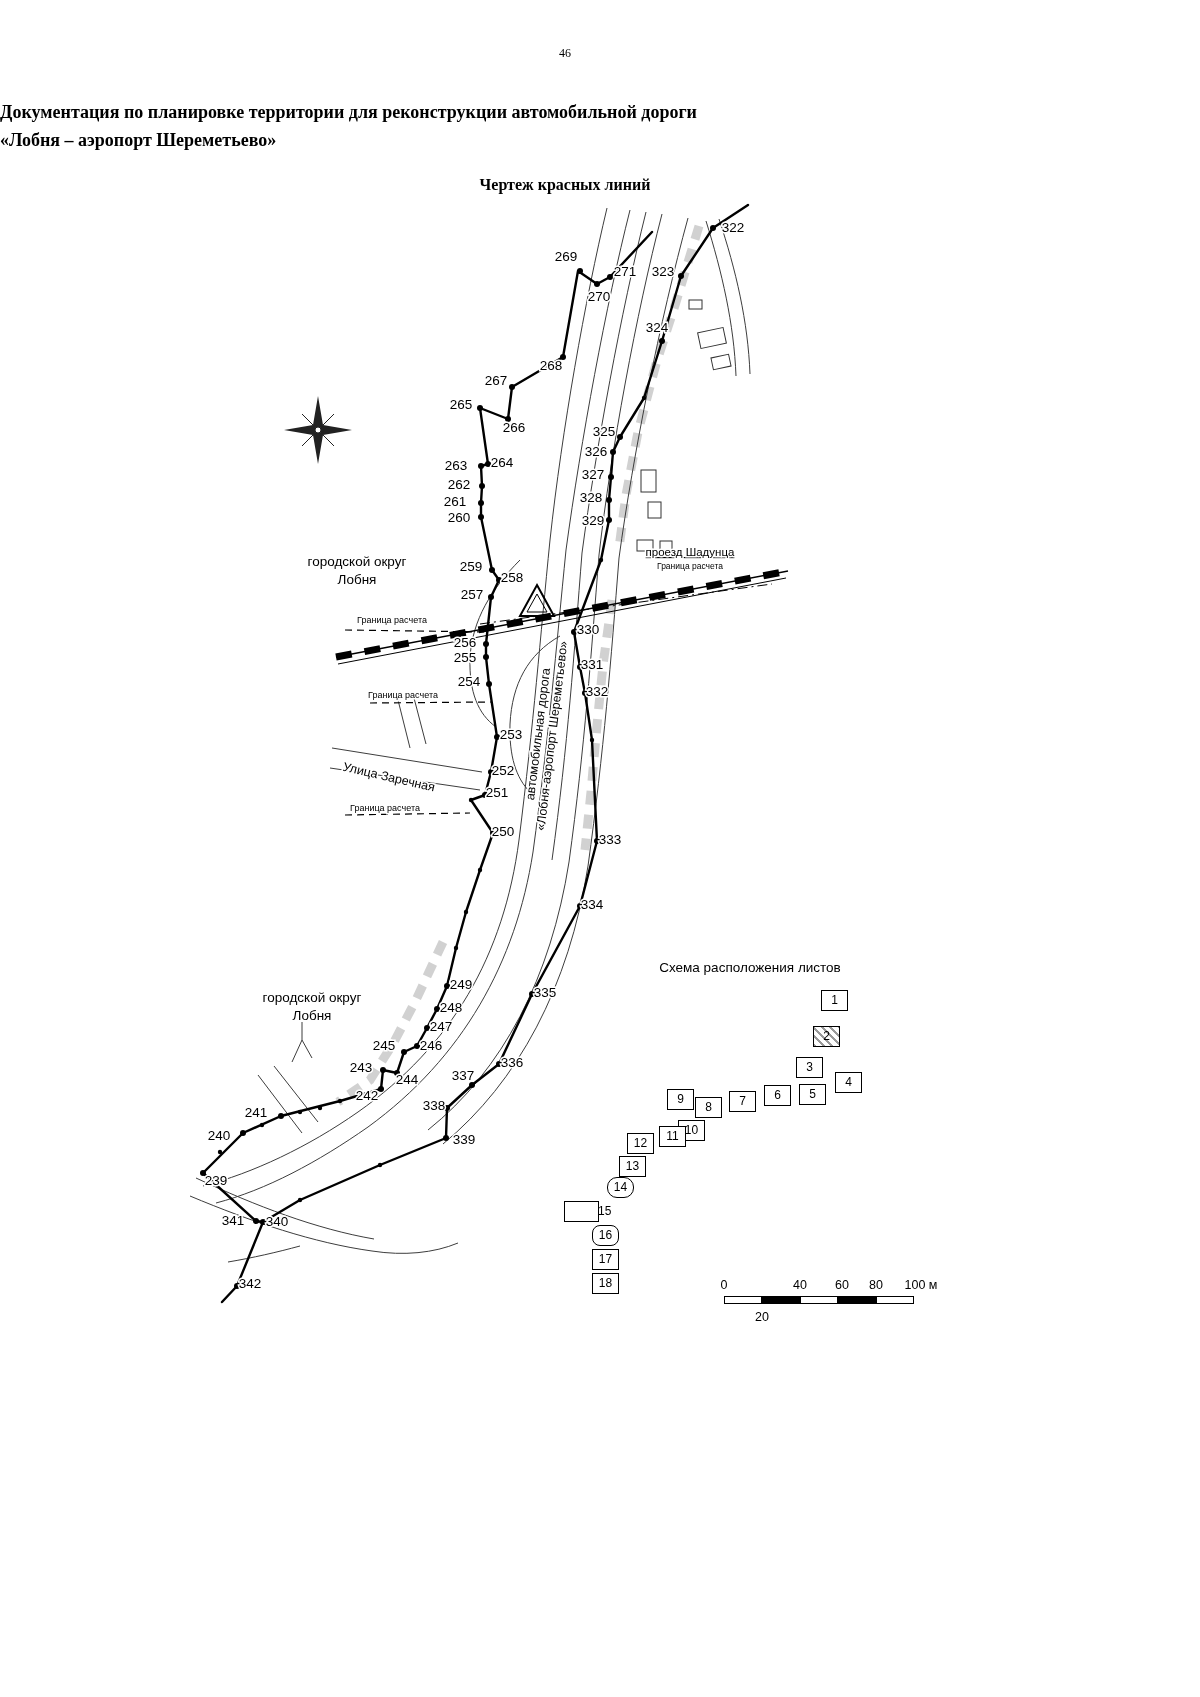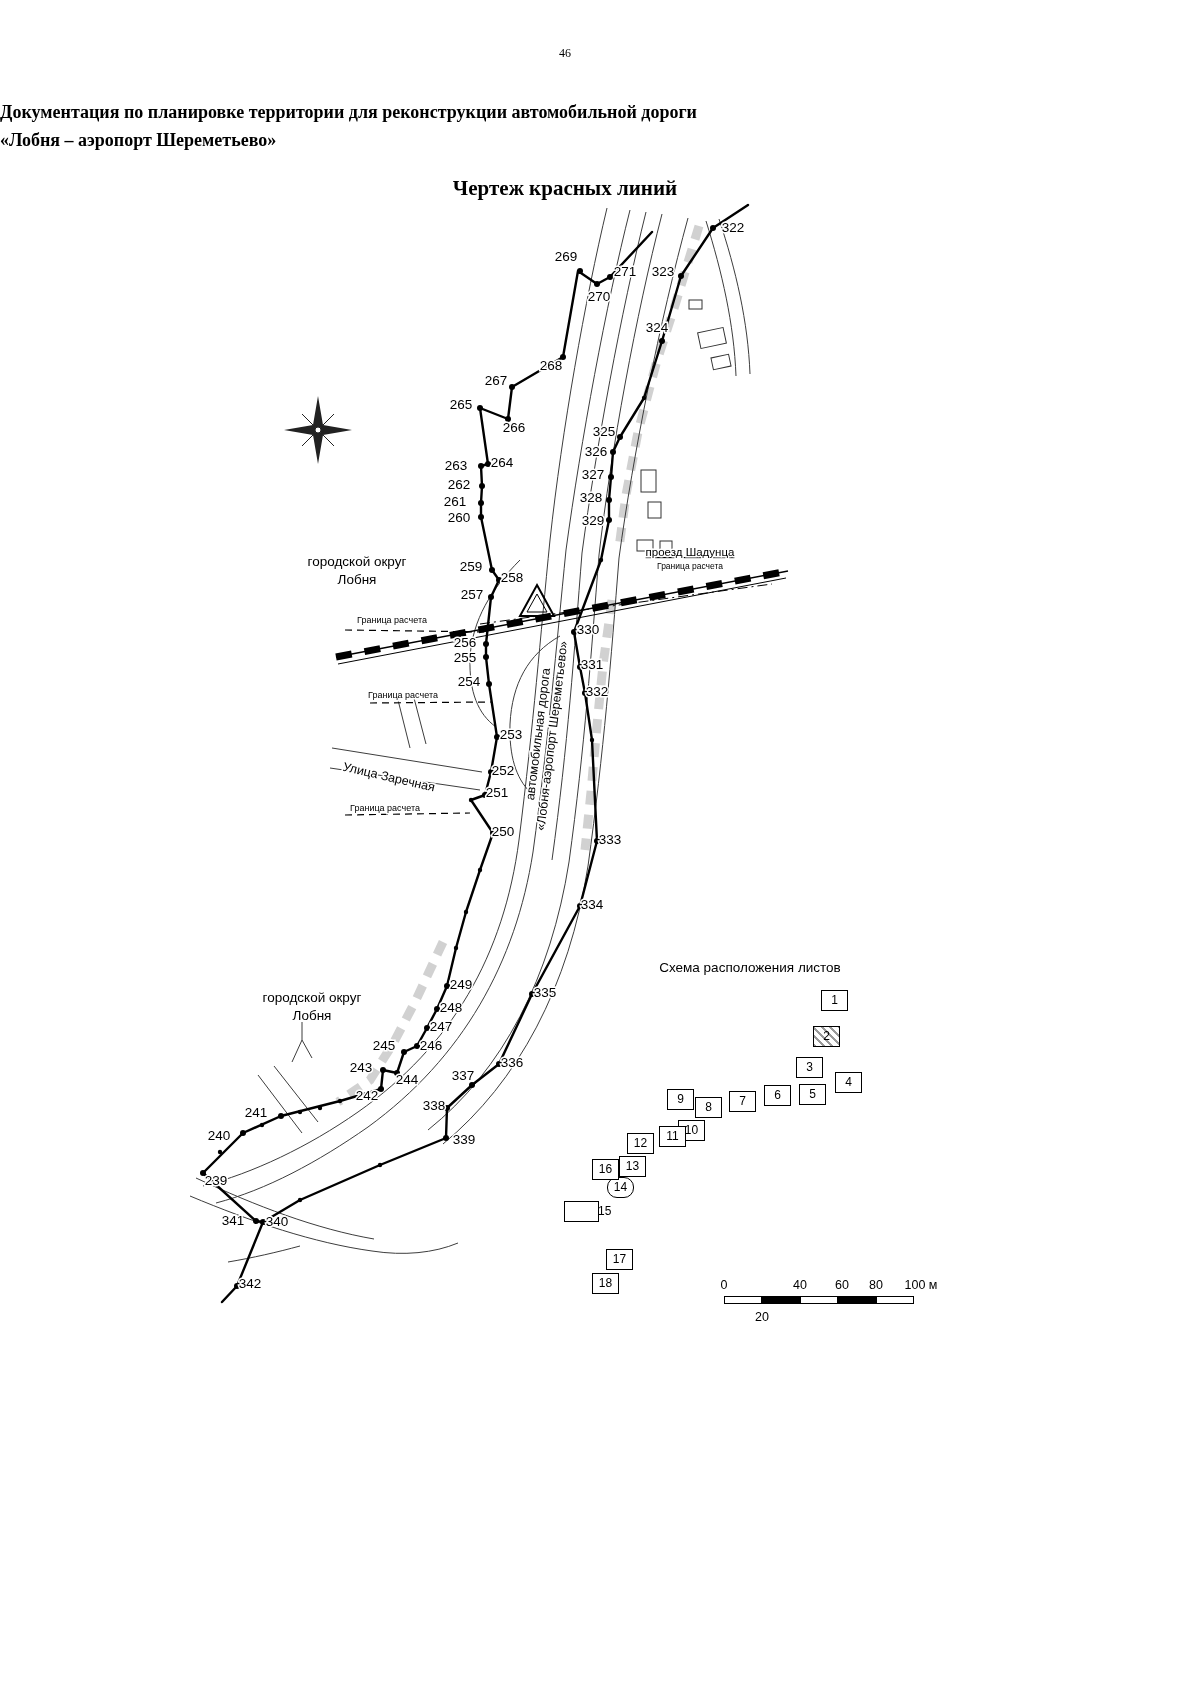--- a/index.html
+++ b/index.html
@@ -5,21 +5,21 @@
   html,body{margin:0;padding:0;background:#888;}
   .page{position:relative;width:1200px;height:1697px;background:#ffffff;margin:0 auto;overflow:hidden;
         font-family:"Liberation Sans",sans-serif;color:#000;}
   .page-number{position:absolute;top:46px;left:0;width:1130px;text-align:center;
         font-family:"Liberation Serif",serif;font-size:12px;}
   .title{position:absolute;left:0;width:1130px;text-align:left;
         font-family:"Liberation Serif",serif;font-weight:700;font-size:18px;}
   .title.l1{top:102px;}
   .title.l2{top:130px;}
   .subtitle{position:absolute;top:176px;left:0;width:1130px;text-align:center;
-        font-family:"Liberation Serif",serif;font-weight:700;font-size:21px;}
+        font-family:"Liberation Serif",serif;font-weight:700;font-size:16px;}
   #map-svg{position:absolute;left:0;top:0;}
   .road{fill:none;stroke:#3d3d3d;stroke-width:1;}
   .grayband{fill:none;stroke:#b8b8b8;stroke-width:9;stroke-dasharray:14 10;opacity:.65;}
   .redline{fill:none;stroke:#000;stroke-width:2.4;stroke-linejoin:round;stroke-linecap:round;}
   .calcline{stroke:#000;stroke-width:1.2;stroke-dasharray:7 5;}
   .dot{fill:#000;}
   .plabel{font-family:"Liberation Sans",sans-serif;font-size:13.5px;fill:#000;text-anchor:middle;
         paint-order:stroke;stroke:#ffffff;stroke-width:3px;}
   .alabel{font-family:"Liberation Sans",sans-serif;fill:#000;text-anchor:middle;
         paint-order:stroke;stroke:#ffffff;stroke-width:3px;}
@@ -260,22 +260,22 @@
       <div class="sheet" style="left: 764px; top: 1085px;">6</div>
       <div class="sheet" style="left: 729px; top: 1091px;">7</div>
       <div class="sheet" style="left: 695px; top: 1097px;">8</div>
       <div class="sheet" style="left: 667px; top: 1089px;">9</div>
       <div class="sheet" style="left: 678px; top: 1120px;">10</div>
       <div class="sheet" style="left: 659px; top: 1126px;">11</div>
       <div class="sheet" style="left: 627px; top: 1133px;">12</div>
       <div class="sheet" style="left: 619px; top: 1156px;">13</div>
       <div class="sheet" style="left: 607px; top: 1177px; border-radius: 10px;">14</div>
       <div class="sheet" style="left: 564px; top: 1201px; padding-left: 33px;">15</div>
-      <div class="sheet" style="left: 592px; top: 1159px;">16</div>
-      <div class="sheet" style="left: 606px; top: 1249px;">17</div>
+      <div class="sheet" style="left: 592px; top: 1225px; border-radius: 8px;">16</div>
+      <div class="sheet" style="left: 592px; top: 1249px;">17</div>
       <div class="sheet" style="left: 592px; top: 1273px;">18</div>
     </div>
 
   <div id="scalebar-host">
       <span class="sb-tick" style="left: 724px;">0</span>
       <span class="sb-tick" style="left: 762px; margin-top: 32px;">20</span>
       <span class="sb-tick" style="left: 800px;">40</span>
       <span class="sb-tick" style="left: 842px;">60</span>
       <span class="sb-tick" style="left: 876px;">80</span>
       <span class="sb-tick" style="left: 921px;">100 м</span>

